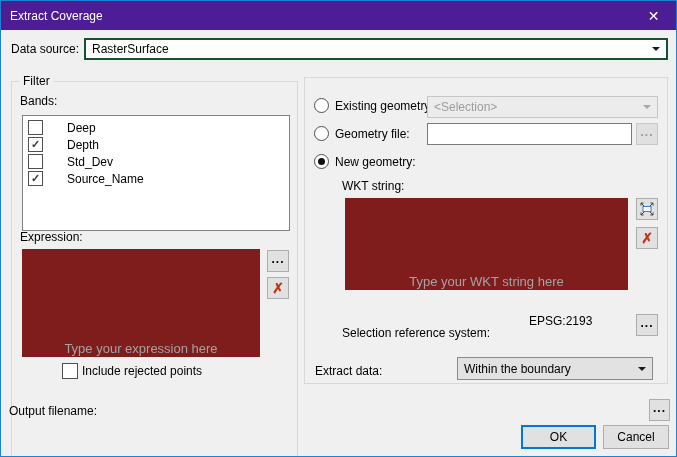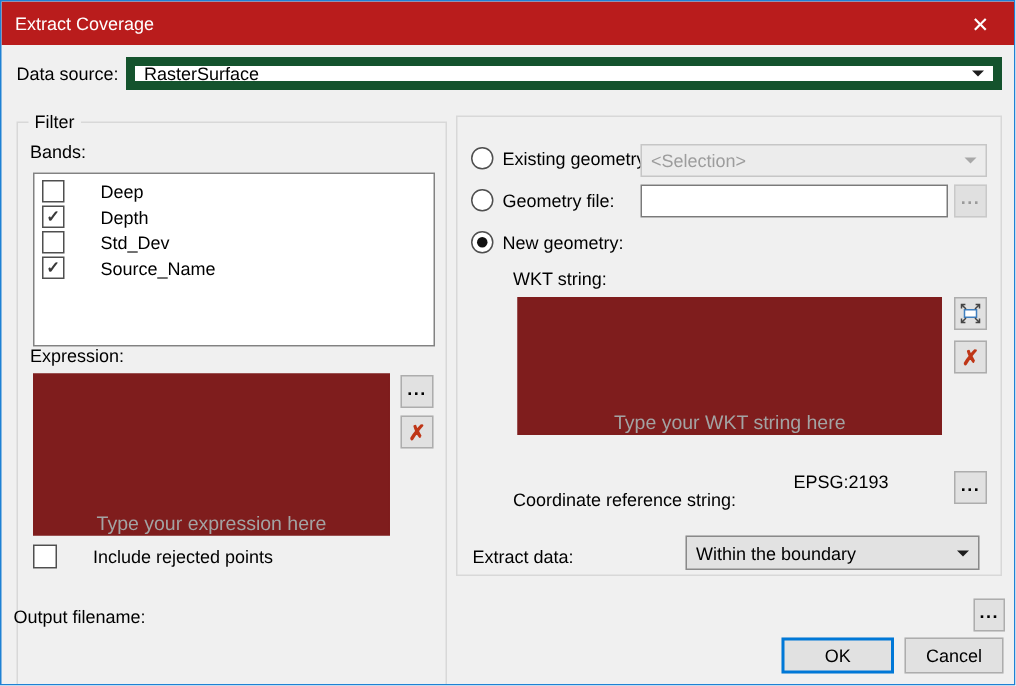--- a/index.html
+++ b/index.html
@@ -1,29 +1,29 @@
 <!DOCTYPE html>
 <html><head>
 <meta charset="utf-8">
 <style>
   html,body{margin:0;padding:0;background:#fff;}
   .dialog{
     position:relative;width:677px;height:457px;box-sizing:border-box;
     background:#f0f0f0;border:1px solid #1e81d4;overflow:hidden;
     font-family:"Liberation Sans",sans-serif;font-size:12px;color:#000;
   }
-  .titlebar{position:absolute;left:0;top:0;right:0;height:29px;background:#b91c1c;
+  .titlebar{position:absolute;left:0;top:0;right:0;height:29px;background:#4c1d95;
     display:flex;align-items:center;padding-left:9px;box-sizing:border-box;color:#fff;}
   .title-text{font-size:12px;}
   .close-btn{position:absolute;right:0;top:0;width:45px;height:29px;display:flex;
     align-items:center;justify-content:center;color:#fff;font-size:14px;cursor:default;}
   label,.lbl{white-space:nowrap;}
 
   .abs{position:absolute;}
-  .combo{background:#fff;border:6px solid #14532d;box-sizing:border-box;height:22px;
+  .combo{background:#fff;border:2px solid #14532d;box-sizing:border-box;height:22px;
     display:flex;align-items:center;padding:0 6px;}
   .combo .combo-text{flex:1;overflow:hidden;}
   .arrow{width:0;height:0;border-left:4px solid transparent;border-right:4px solid transparent;
     border-top:4px solid #1c1c1c;margin-left:4px;}
   .combo.disabled{background:#ececec;border:1px solid #c6c6c6;color:#9d9d9d;}
   .combo.disabled .arrow{border-top-color:#a8a8a8;}
   .dropdown{background:#e2e2e2;border:1px solid #8a8a8a;}
 
   .group{position:absolute;border:1px solid #d8d8d8;box-sizing:border-box;}
   .group-title{position:absolute;top:-8px;left:7px;background:#f0f0f0;padding:0 4px;}
@@ -49,21 +49,21 @@
   .btn.disabled{background:#e0e0e0;border-color:#c9c9c9;color:#9a9a9a;}
   .ellipsis{font-weight:bold;letter-spacing:1px;line-height:8px;margin-top:-5px;font-size:12px;}
   .red-x{color:#bf3617;font-weight:bold;font-size:14px;line-height:14px;}
 
   input.textfield{background:#fff;border:1px solid #7a7a7a;box-sizing:border-box;height:22px;
     padding:0 4px;font-family:"Liberation Sans",sans-serif;font-size:12px;outline:none;}
 
   .push{background:#e1e1e1;border:1px solid #adadad;box-sizing:border-box;
     display:flex;align-items:center;justify-content:center;font-size:12px;}
   .push.default{border:2px solid #0078d7;}
-  .chk-row{display:flex;align-items:center;gap:24px;}
+  .chk-row{display:flex;align-items:center;gap:4px;margin-left:40px;}
 </style>
 </head>
 <body>
 
 <div class="dialog">
 
   <div class="titlebar">
     <span class="title-text">Extract Coverage</span>
   </div>
   <div class="close-btn">✕</div>
@@ -145,21 +145,21 @@
         <path d="M10.4,1 L13,1 L13,3.6 M13,1 L10,4" stroke="#444" stroke-width="1" fill="none"></path>
         <path d="M1,10.4 L1,13 L3.6,13 M1,13 L4,10" stroke="#444" stroke-width="1" fill="none"></path>
         <path d="M13,10.4 L13,13 L10.4,13 M13,13 L10,10" stroke="#444" stroke-width="1" fill="none"></path>
       </svg>
     </div>
     <div class="abs btn" style="left:331px;top:149px;width:22px;height:22px;">
       <span class="red-x">✗</span>
     </div>
 
     <span class="abs lbl" style="left:224px;top:236px;">EPSG:2193</span>
-    <span class="abs lbl" style="left:37px;top:248px;">Coordinate reference string:</span>
+    <span class="abs lbl" style="left:37px;top:248px;">Selection reference system:</span>
     <div class="abs btn" style="left:331px;top:236px;width:22px;height:22px;">
       <span class="ellipsis">...</span>
     </div>
 
     <span class="abs lbl" style="left:10px;top:286px;">Extract data:</span>
     <div class="abs combo dropdown" style="left:152px;top:279px;width:196px;height:23px;">
       <span class="combo-text">Within the boundary</span>
       <span class="arrow"></span>
     </div>
   </div>

